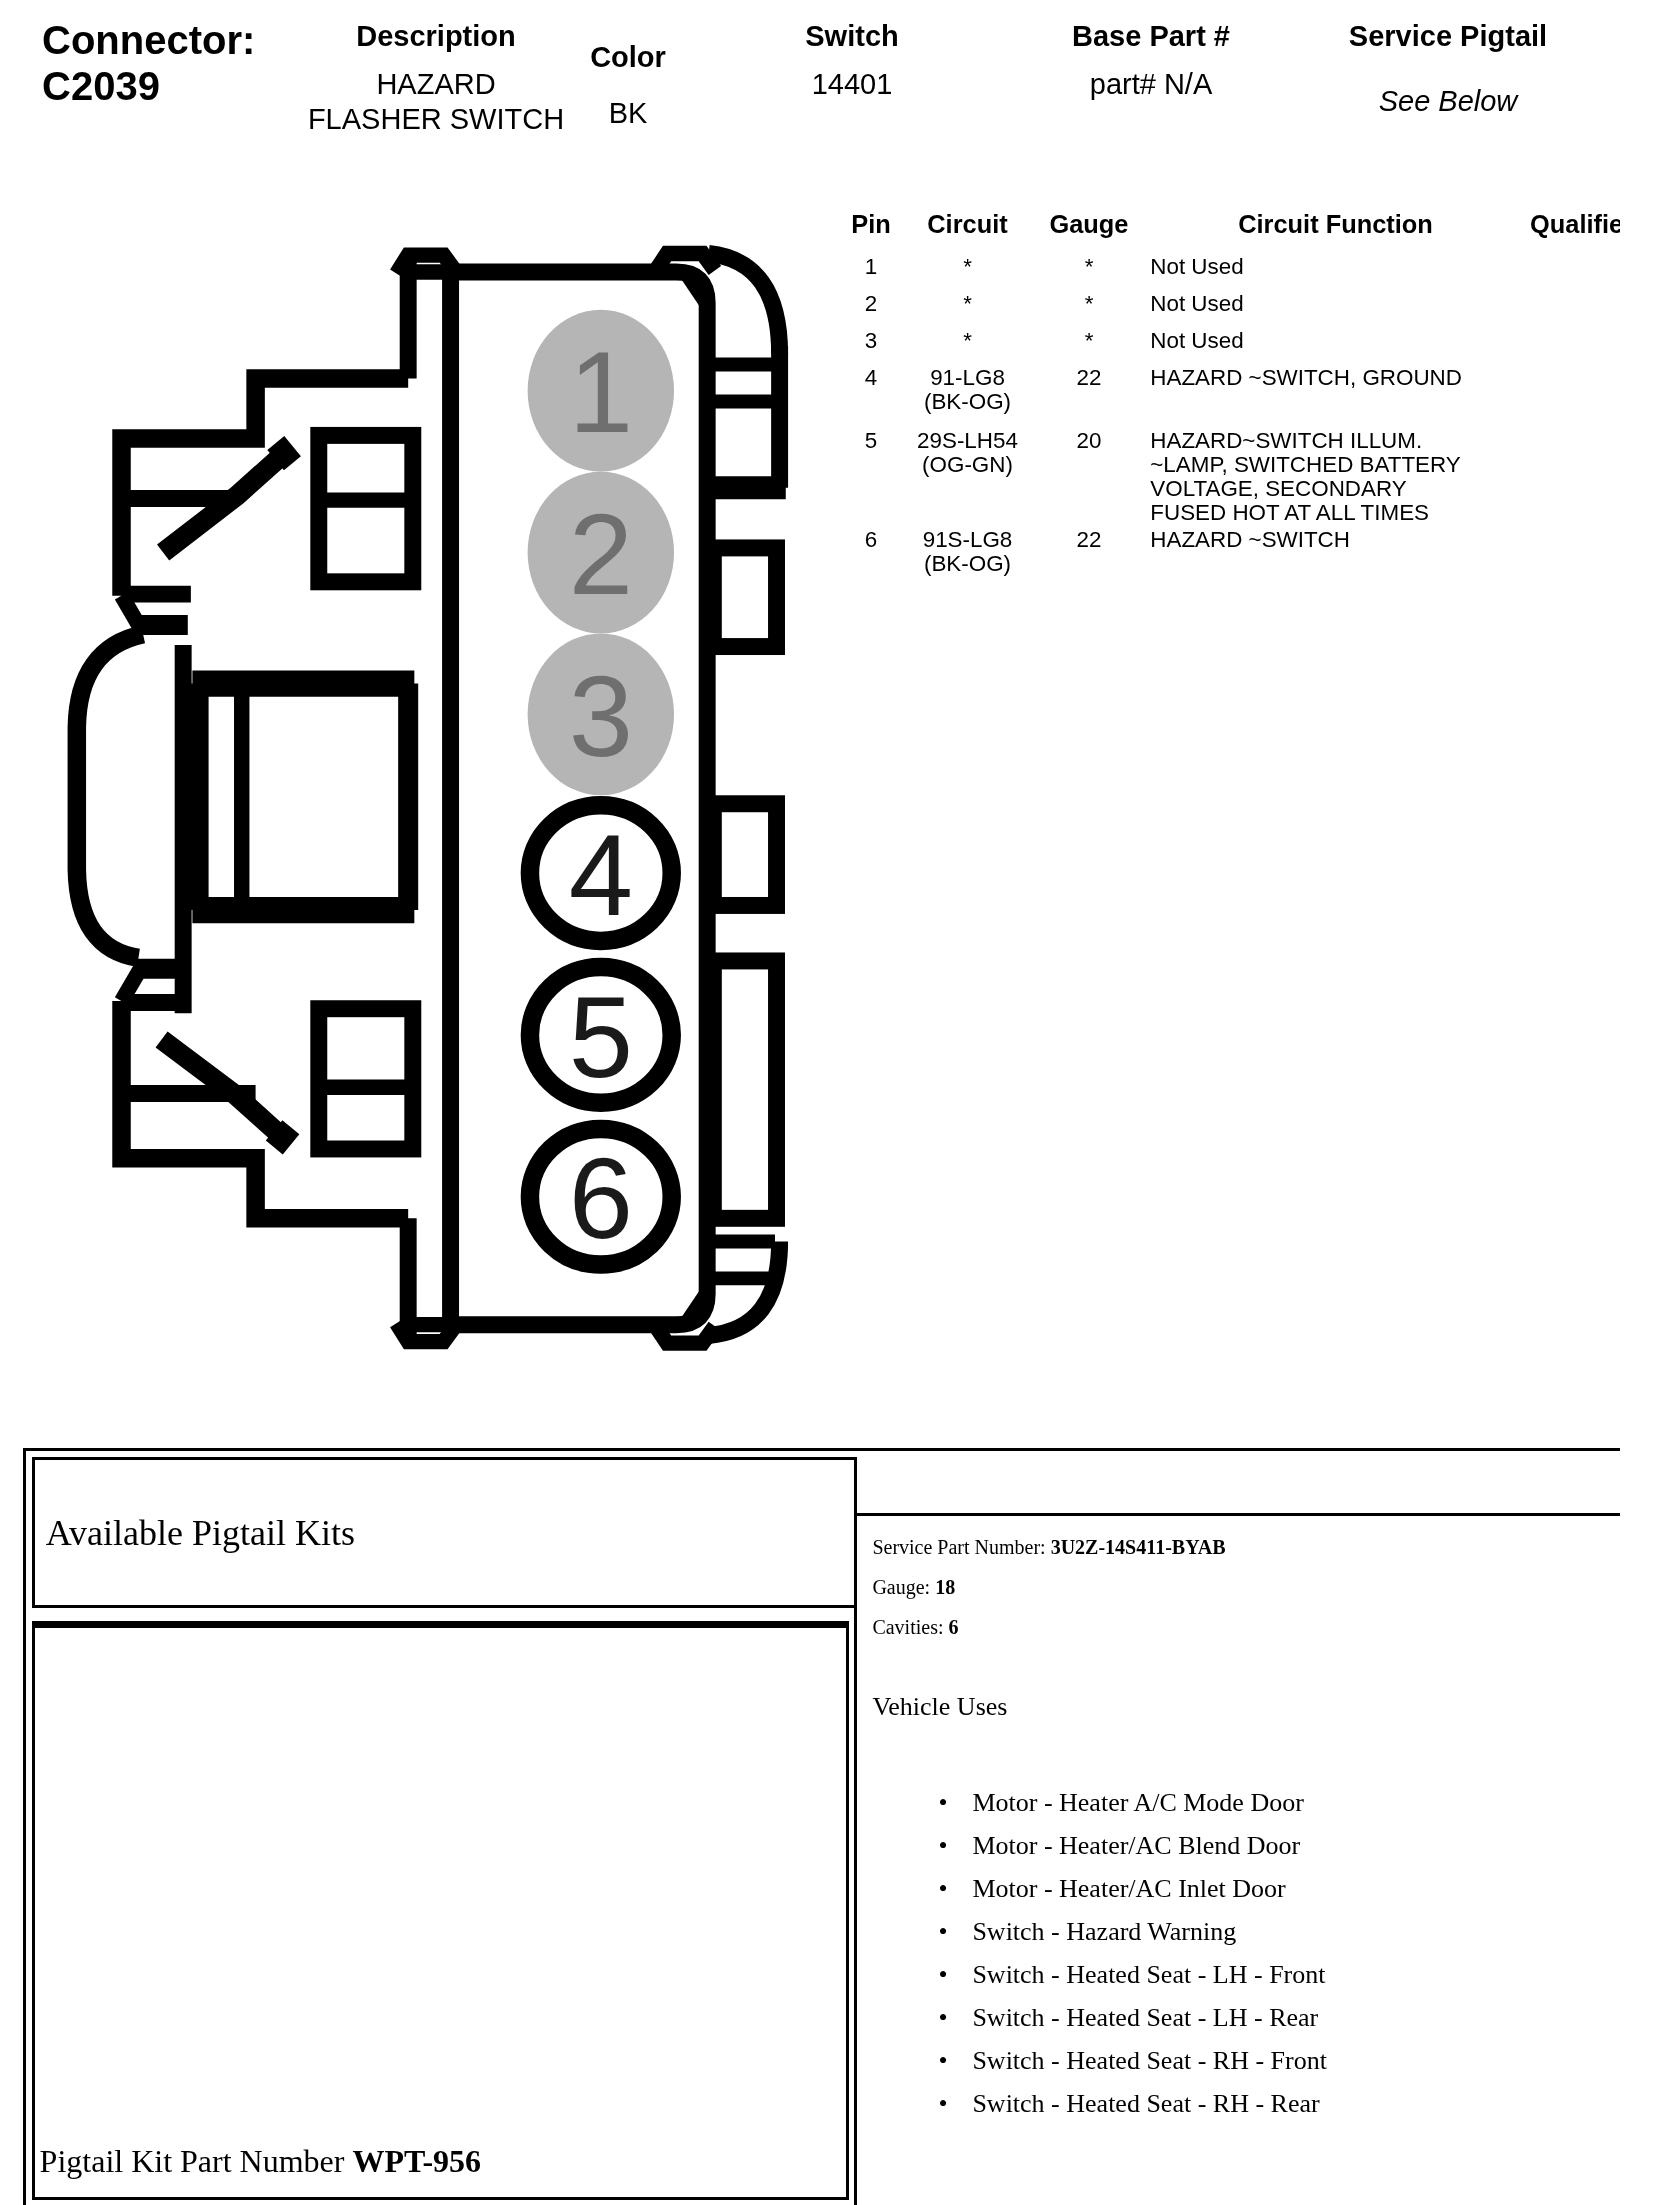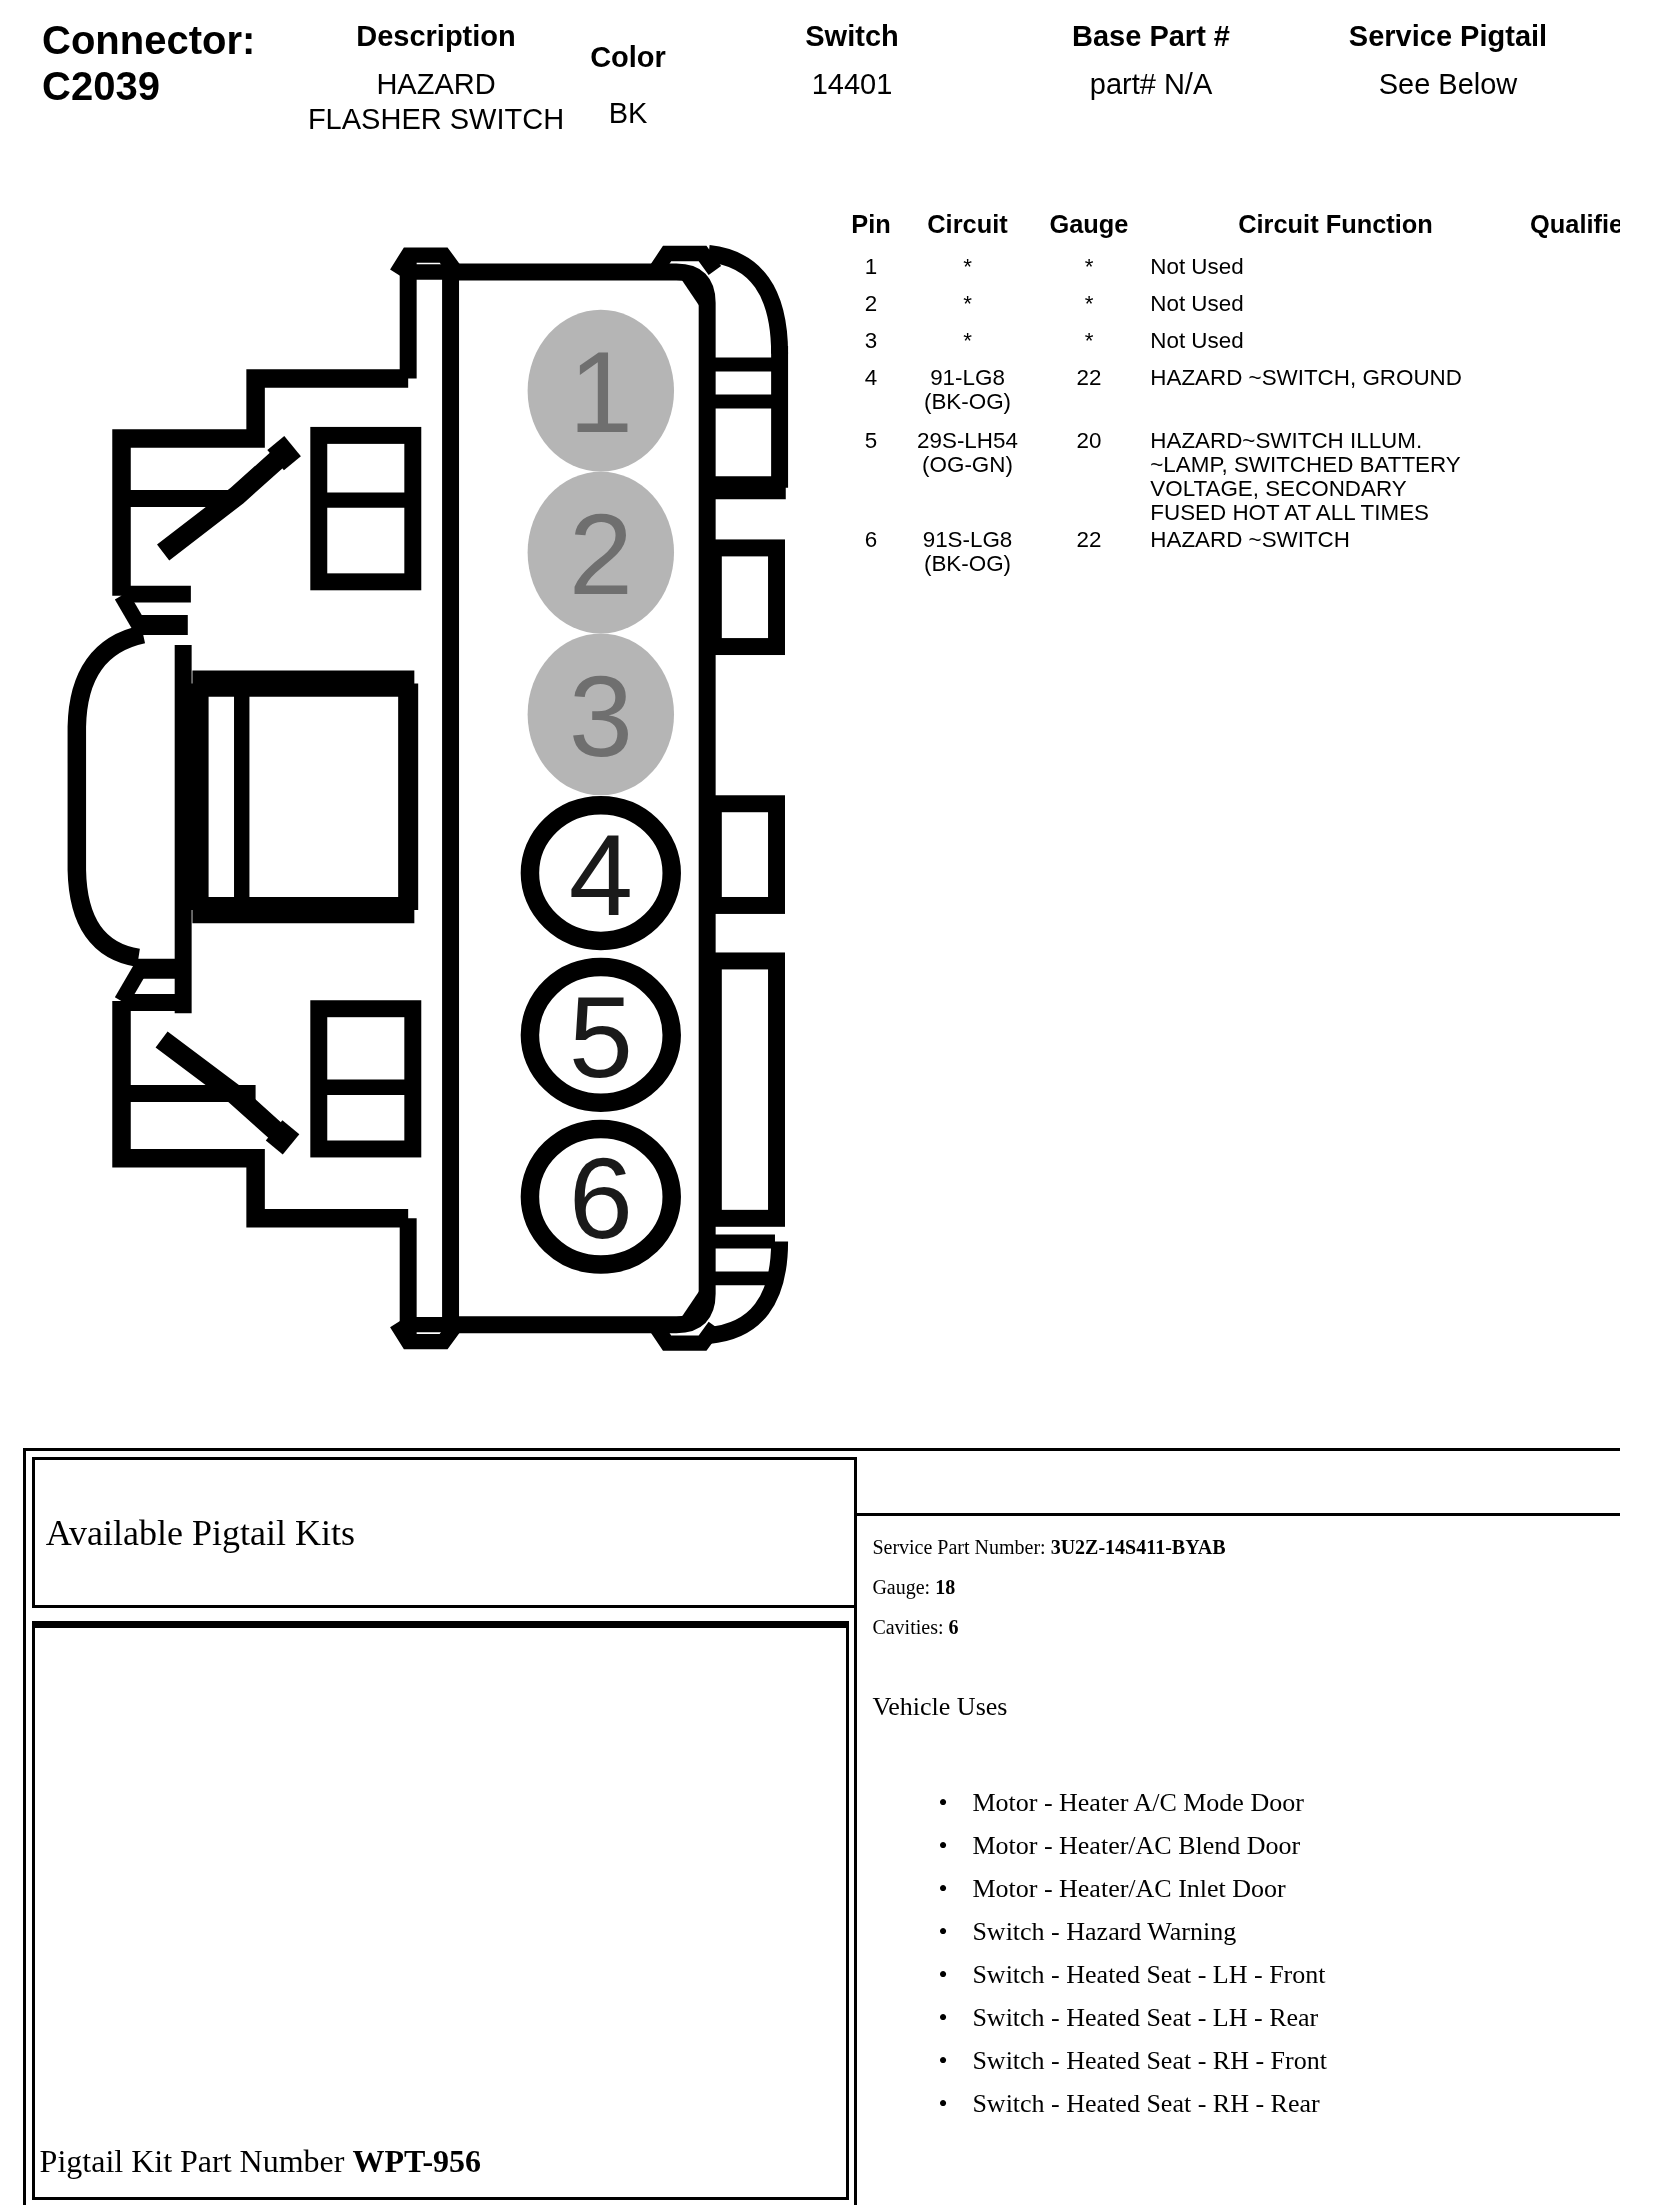--- a/index.html
+++ b/index.html
@@ -79,21 +79,21 @@
     <div class="hdr-value" style="margin-top:14px;">14401</div>
   </div>
 
   <div class="hdr-col" style="left:989px;top:18.5px;">
     <div class="hdr-label">Base Part #</div>
     <div class="hdr-value" style="margin-top:14px;">part# N/A</div>
   </div>
 
   <div class="hdr-col" style="left:1286px;top:18.5px;">
     <div class="hdr-label">Service Pigtail</div>
-    <div class="hdr-value" style="margin-top:14px;">See Below</div>
+    <div class="hdr-value" style="margin-top:31px;font-style:italic;">See Below</div>
   </div>
 
   <svg id="diagram" width="786" height="1157" viewBox="0 0 1020 1500">
 
     <path class="dln" stroke-width="22" d="M 525,72 H 818 Q 858,72 858,112 V 1398 Q 858,1438 818,1438 H 525 Z"></path>
 
     <path class="dln" stroke-width="20" d="M 468,72 H 530"></path>
     <path class="dln" stroke-width="20" d="M 455,74 L 470,50 H 516 L 532,72"></path>
     <path class="dln" stroke-width="20" d="M 790,72 L 806,48 H 852 L 868,70"></path>
     <path class="dln" stroke-width="18" d="M 833,78 L 856,112"></path>

